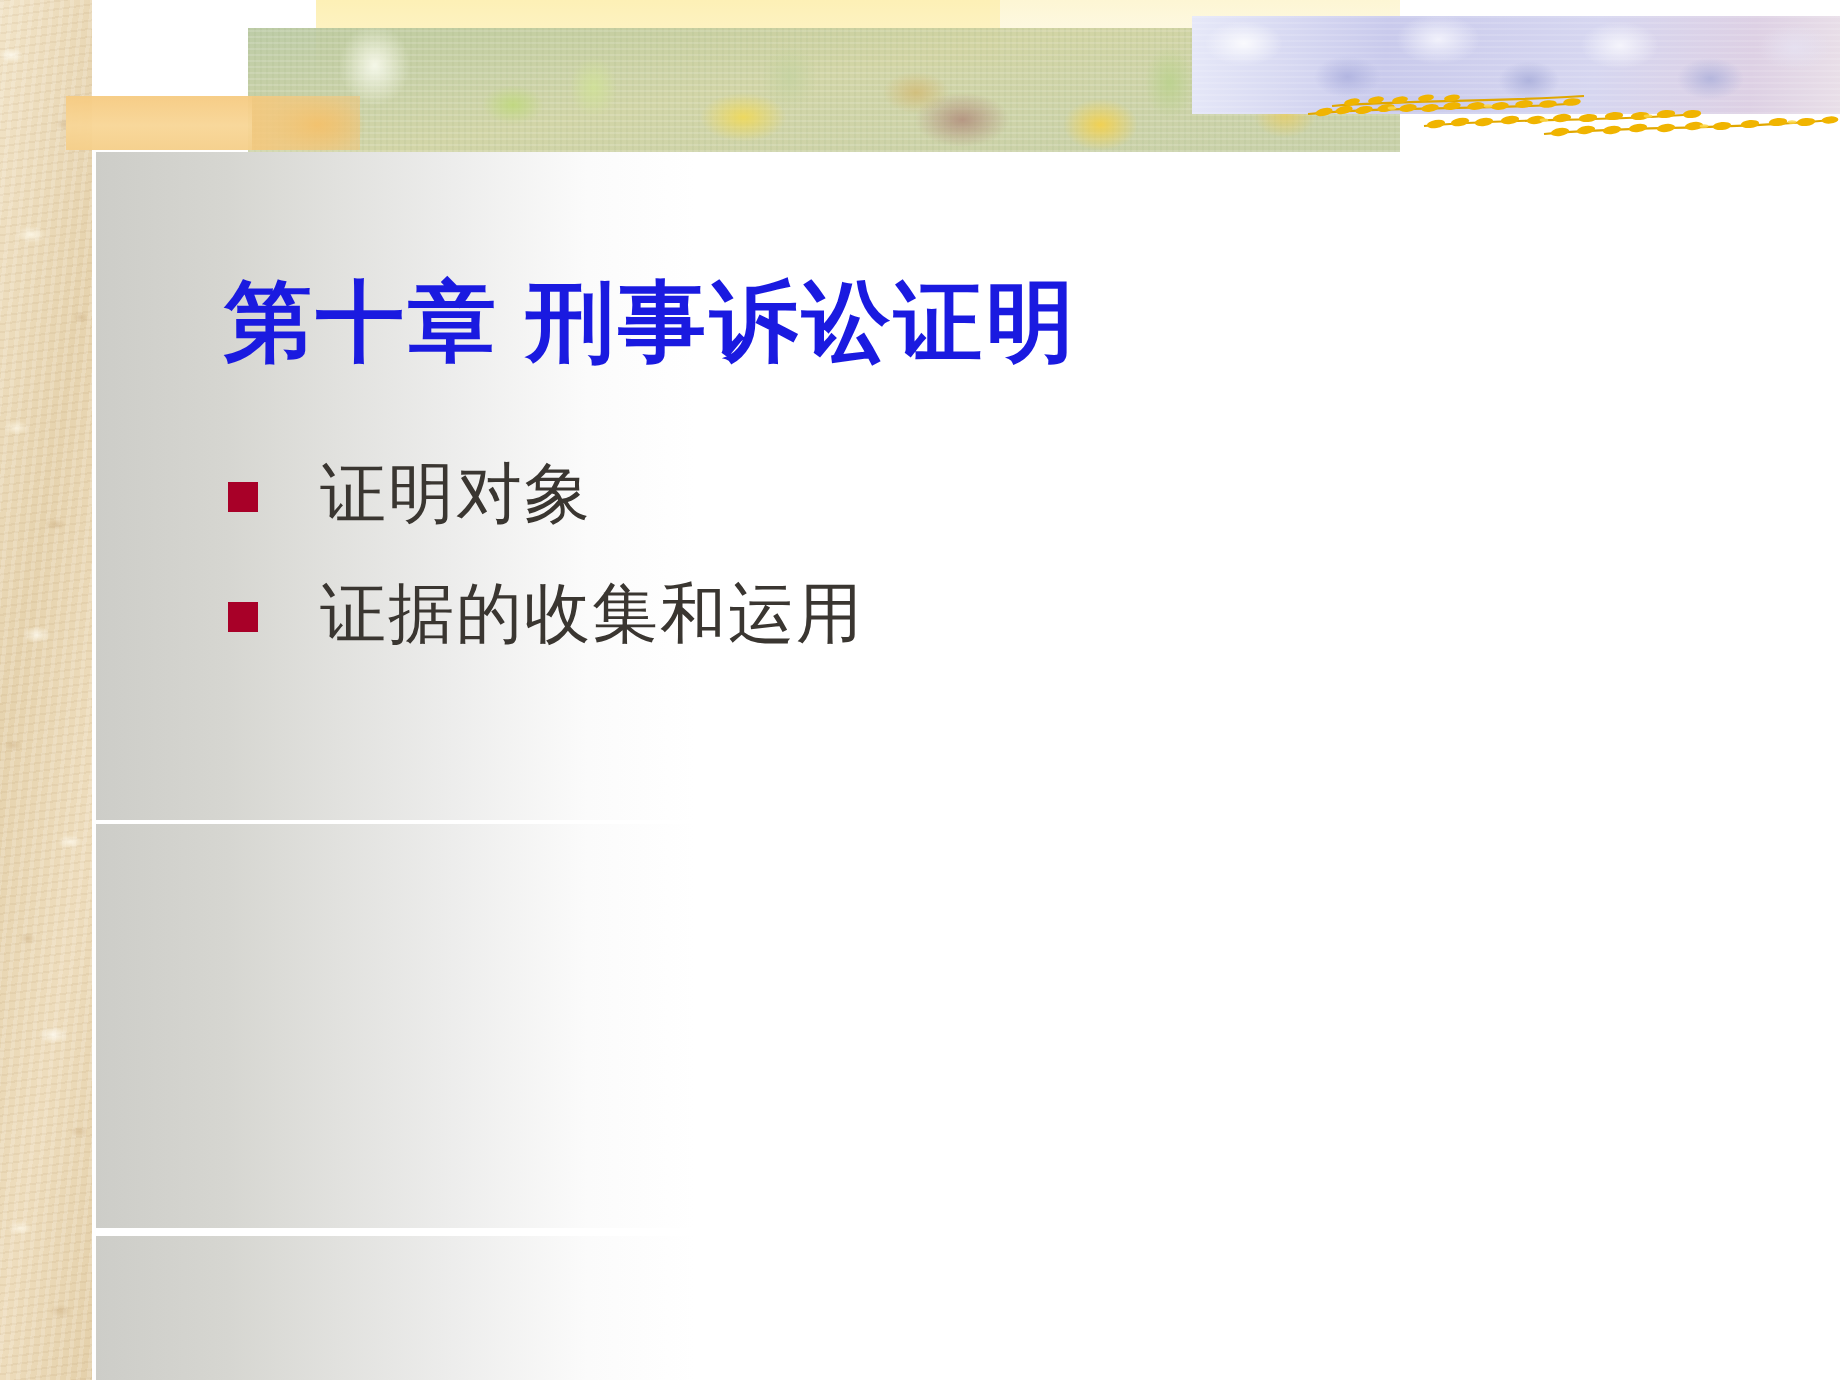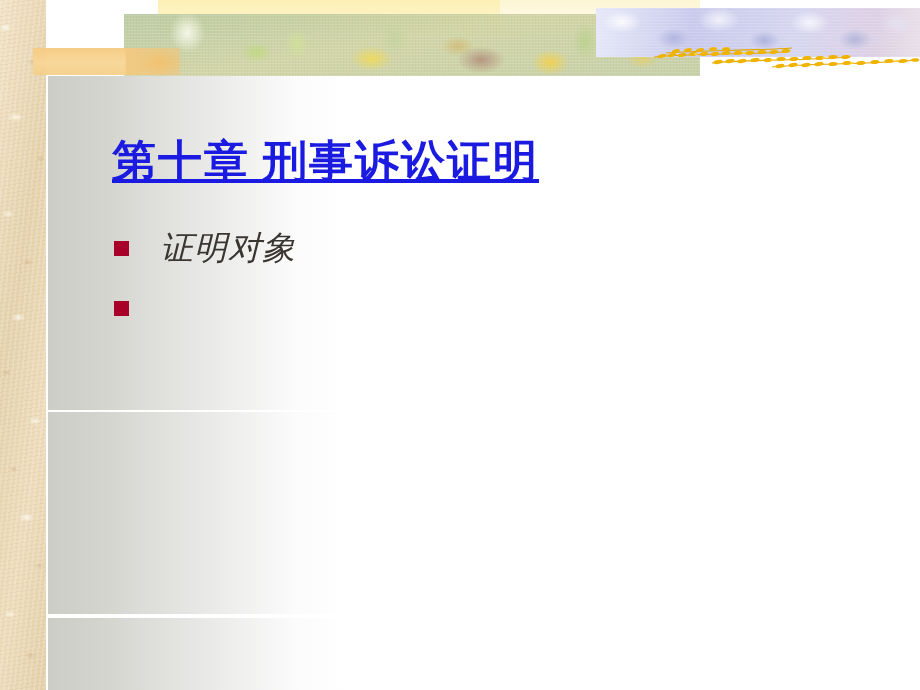--- a/index.html
+++ b/index.html
@@ -152,30 +152,28 @@
     position: absolute;
     left: 112px; top: 135px;
     width: 740px;
     color: #1a1ae0;
     font-family: "Liberation Serif", "DejaVu Serif", serif;
     font-weight: bold;
     font-size: 44px;
     line-height: 54px;
     letter-spacing: 2px;
     white-space: nowrap;
-    text-decoration: underline;
   }
 
   .bullet-list {
     position: absolute;
     left: 114px; top: 218px;
     width: 720px;
     margin: 0; padding: 0;
     list-style: none;
-    font-style: italic;
   }
   .bullet-item {
     display: flex;
     align-items: center;
     height: 60px;
   }
   .bullet-marker {
     width: 15px; height: 15px;
     background: #a80028;
     flex: 0 0 auto;
@@ -276,16 +274,17 @@
 
   <div class="slide-title">第十章  刑事诉讼证明</div>
 
   <ul class="bullet-list">
     <li class="bullet-item">
       <span class="bullet-marker"></span>
       <span class="bullet-text">证明对象</span>
     </li>
     <li class="bullet-item">
       <span class="bullet-marker"></span>
+      <span class="bullet-text">证据的收集和运用</span>
     </li>
   </ul>
 
 </div>
 
 </body></html>

